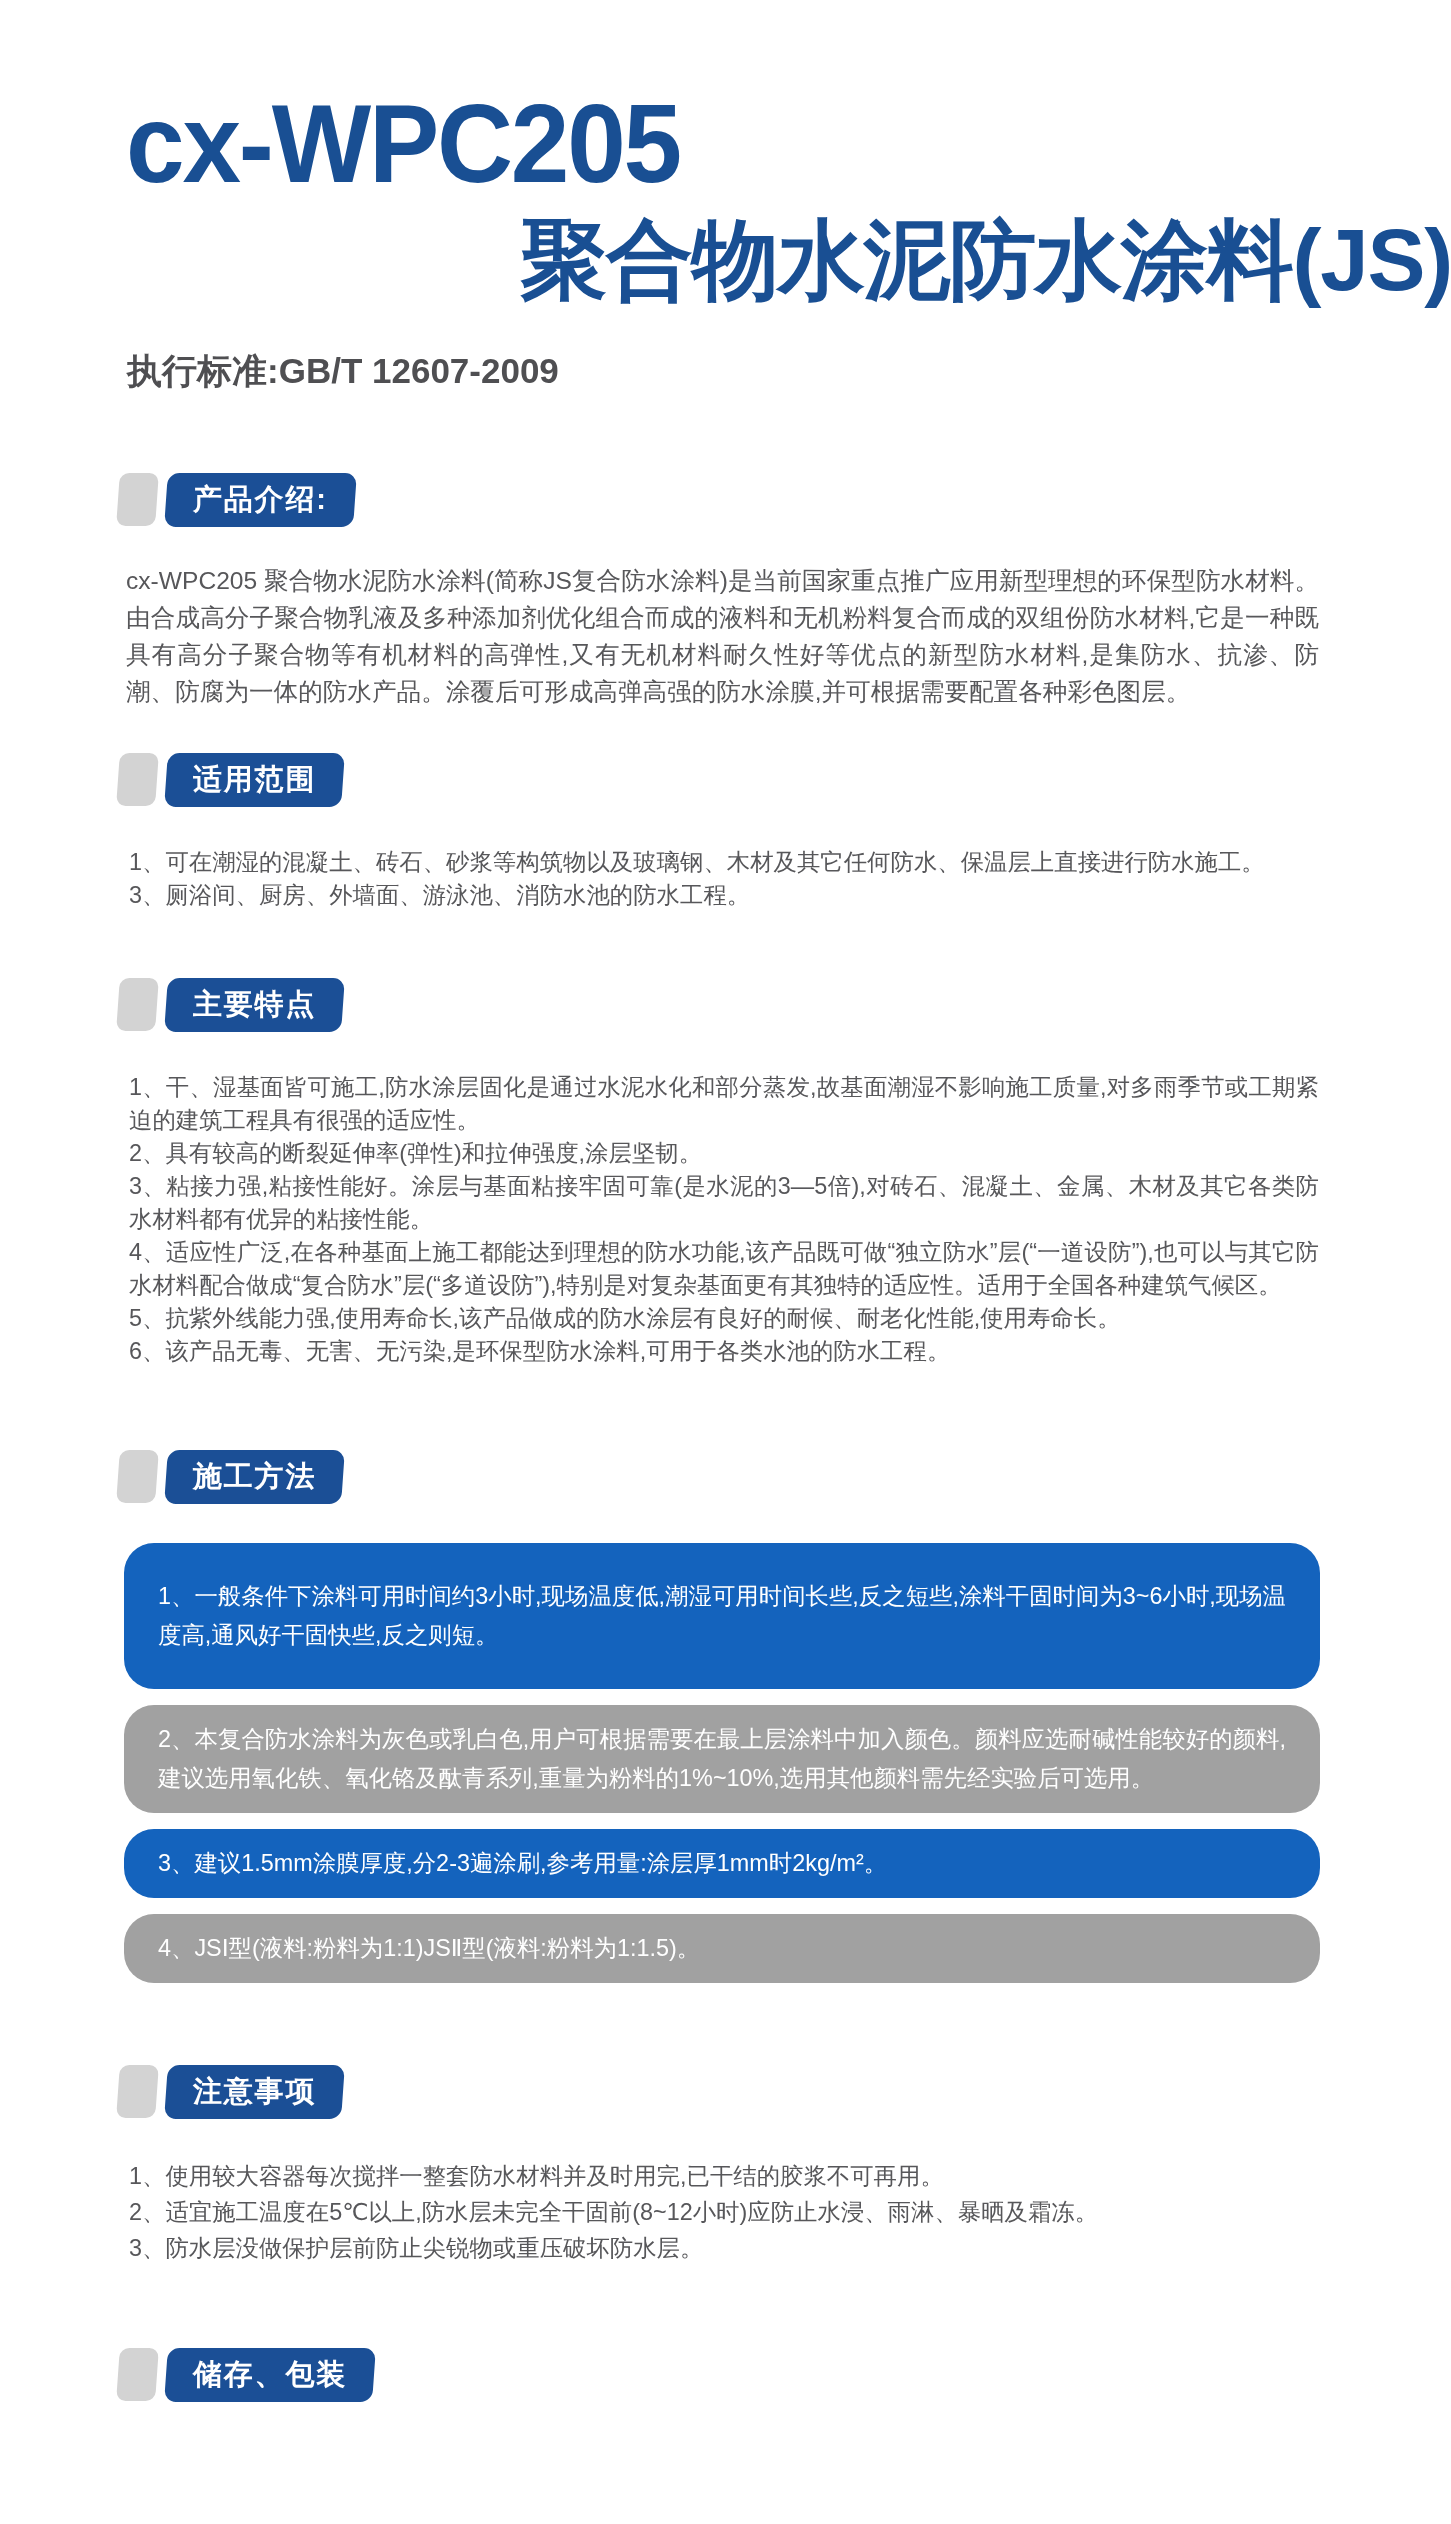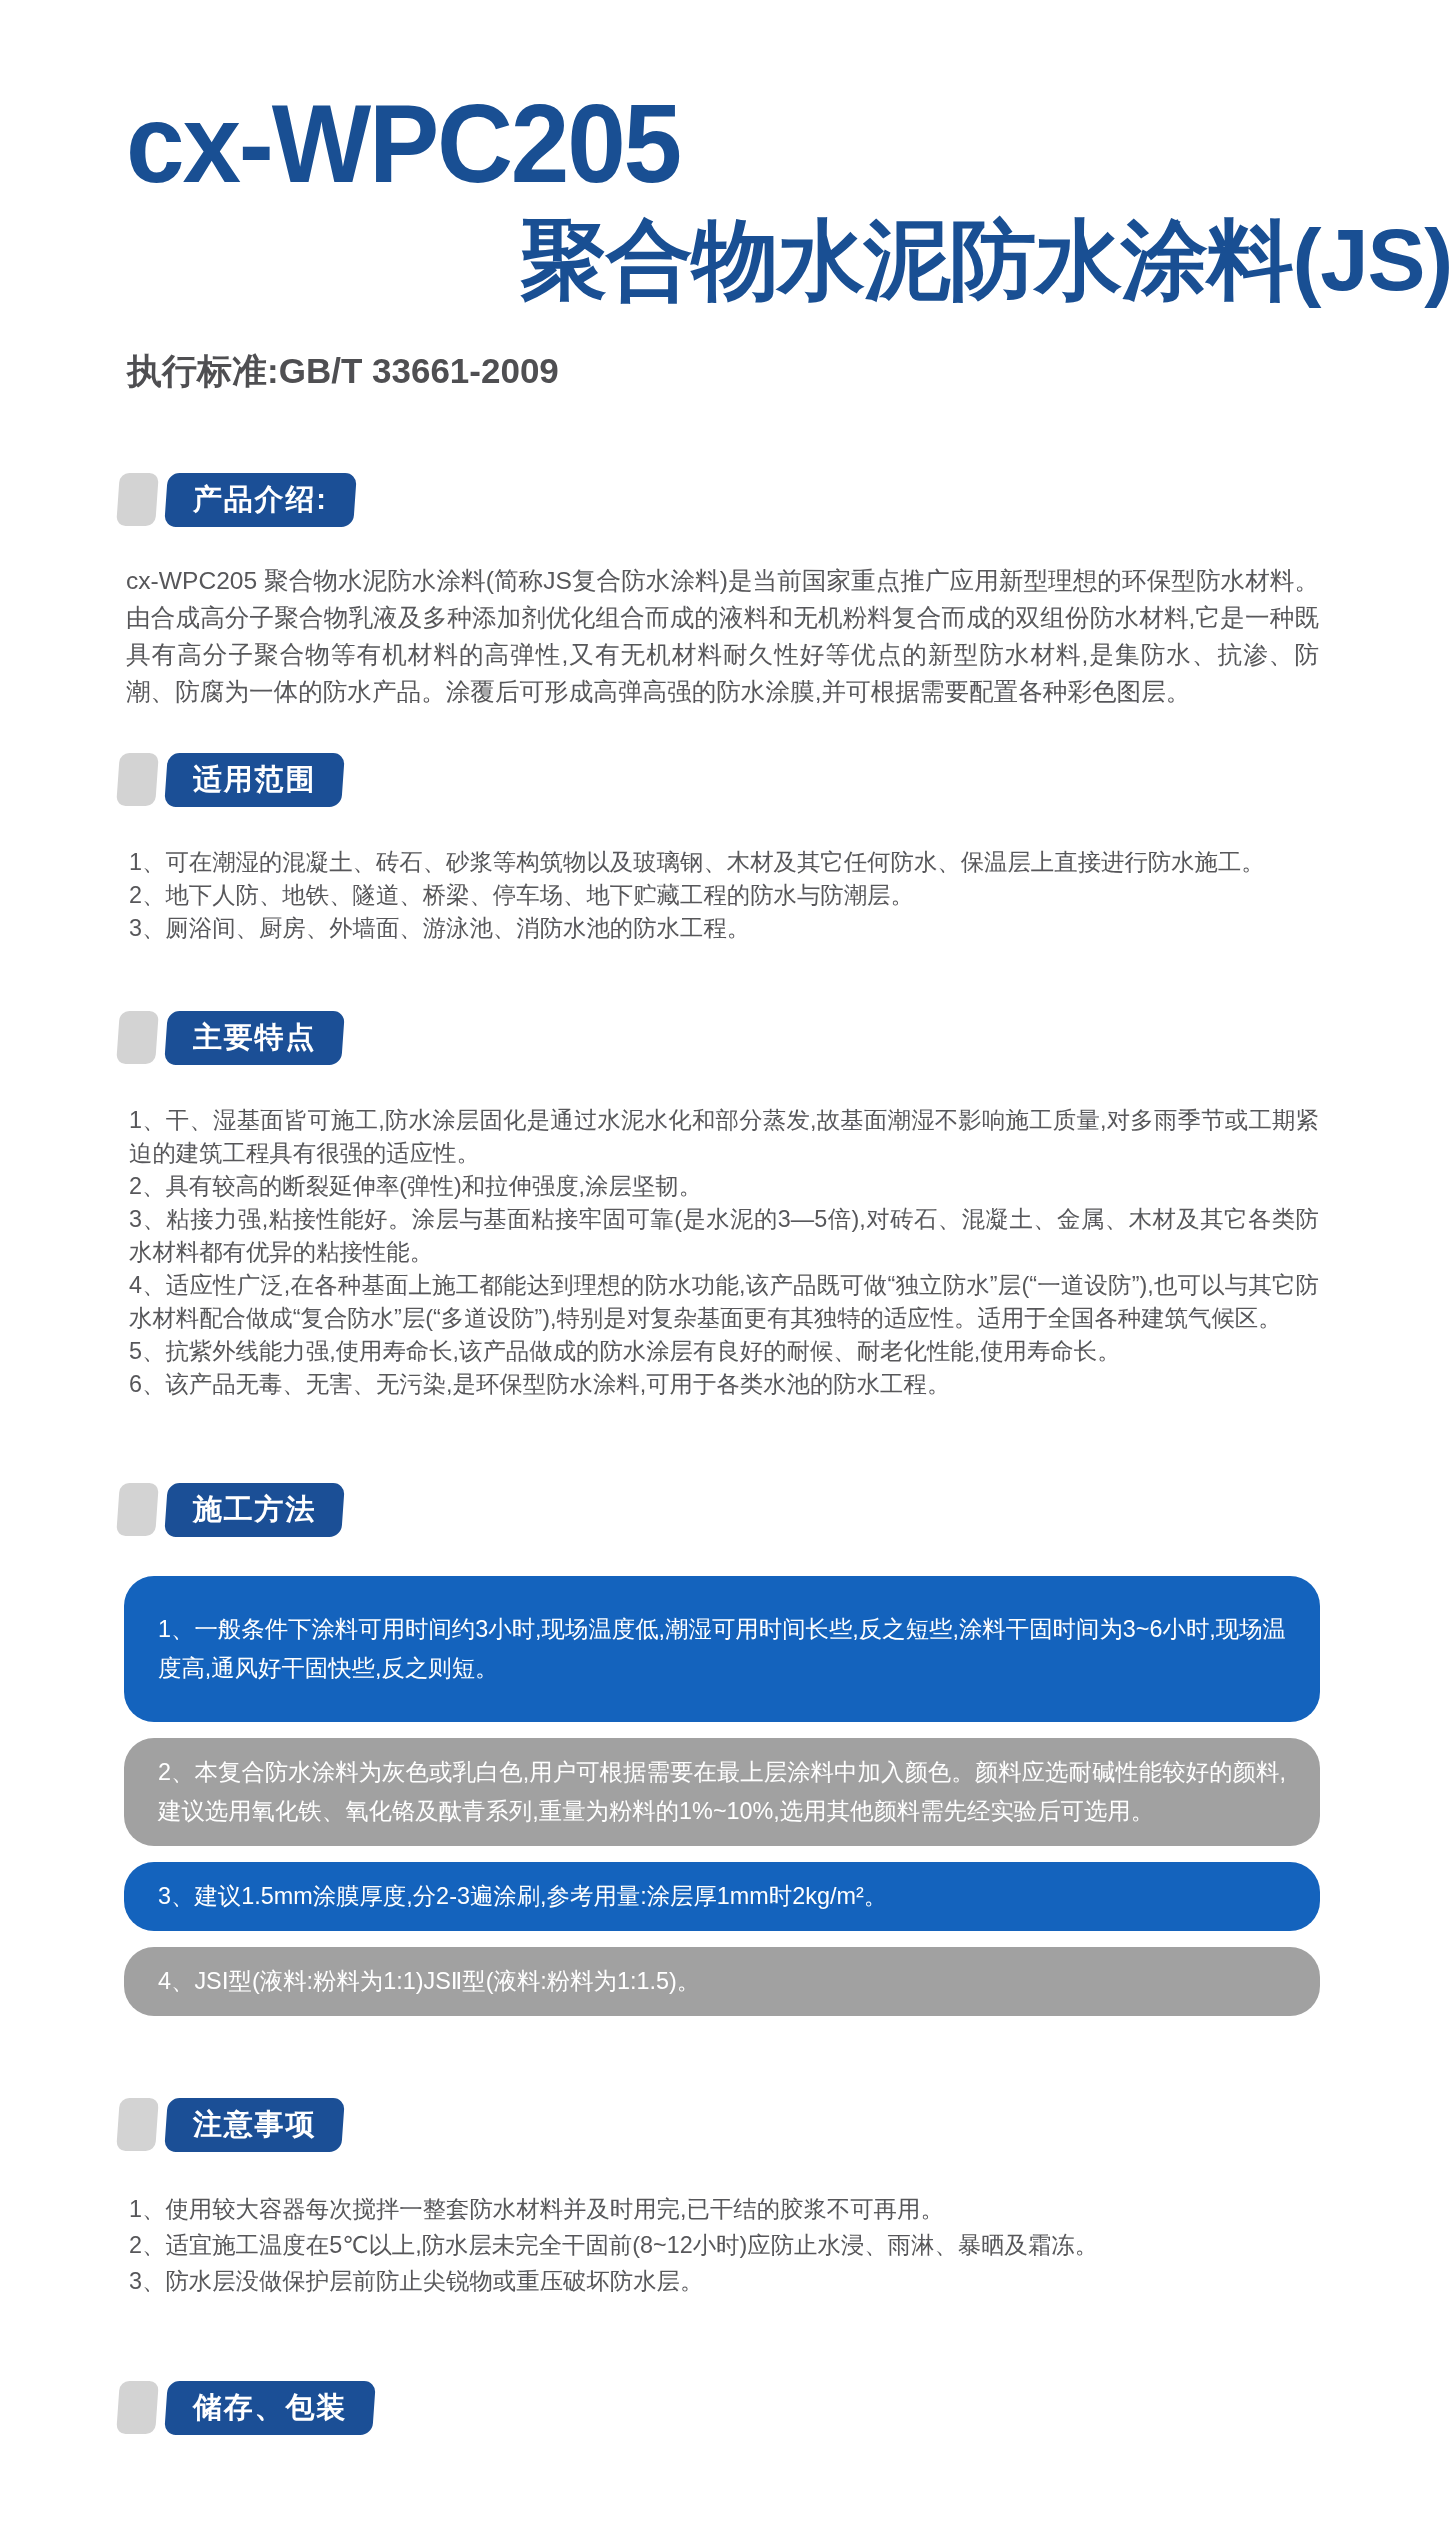--- a/index.html
+++ b/index.html
@@ -87,21 +87,21 @@
   .gap-md { height:43px; }
 </style>
 </head>
 <body>
 
 <div class="page">
 
   <div>
     <div class="title-en">cx-WPC205</div>
     <div class="title-cn">聚合物水泥防水涂料(JS)</div>
-    <div class="standard">执行标准:GB/T 33661-2009</div>
+    <div class="standard">执行标准:GB/T 12607-2009</div>
   </div>
 
   <div class="gap-xl"></div>
 
   <div class="sec-header">
     <div class="sec-tab-gray"></div>
     <div class="sec-tab-blue">
       <span class="sec-label">产品介绍:</span>
     </div>
   </div>
@@ -110,21 +110,20 @@
   <div class="gap-md"></div>
 
   <div class="sec-header">
     <div class="sec-tab-gray"></div>
     <div class="sec-tab-blue">
       <span class="sec-label">适用范围</span>
     </div>
   </div>
   <div class="plain-list">
     <div class="li">1、可在潮湿的混凝土、砖石、砂浆等构筑物以及玻璃钢、木材及其它任何防水、保温层上直接进行防水施工。</div>
-    <div class="li">2、地下人防、地铁、隧道、桥梁、停车场、地下贮藏工程的防水与防潮层。</div>
     <div class="li">3、厕浴间、厨房、外墙面、游泳池、消防水池的防水工程。</div>
   </div>
 
   <div class="gap-lg"></div>
 
   <div class="sec-header">
     <div class="sec-tab-gray"></div>
     <div class="sec-tab-blue">
       <span class="sec-label">主要特点</span>
     </div>

